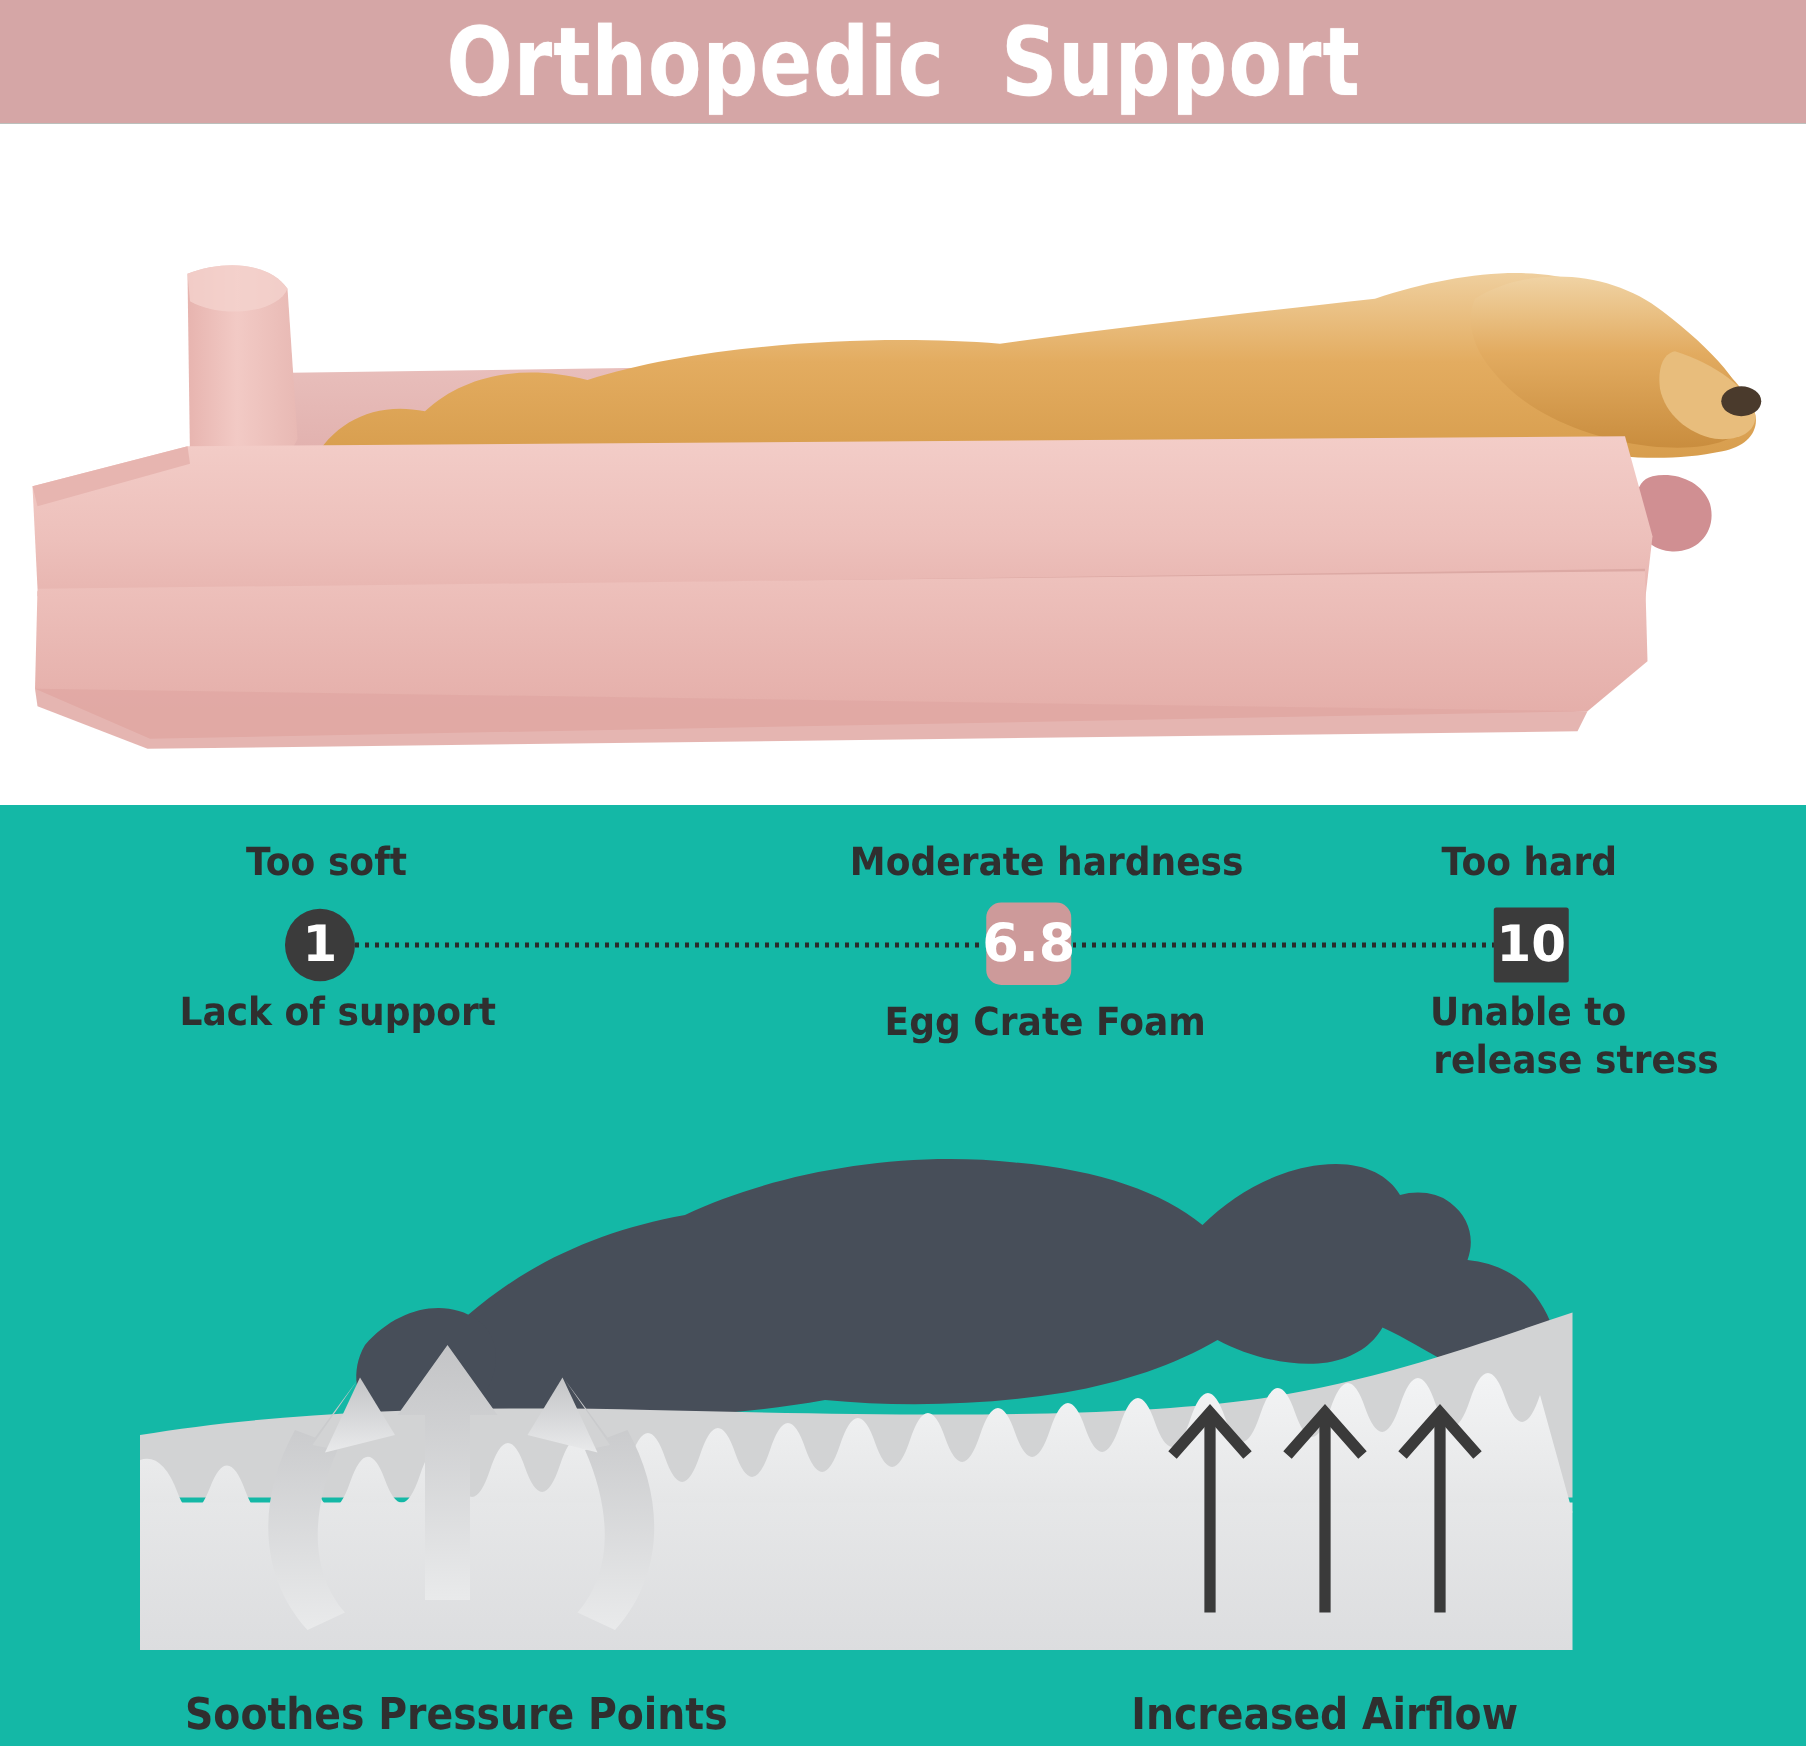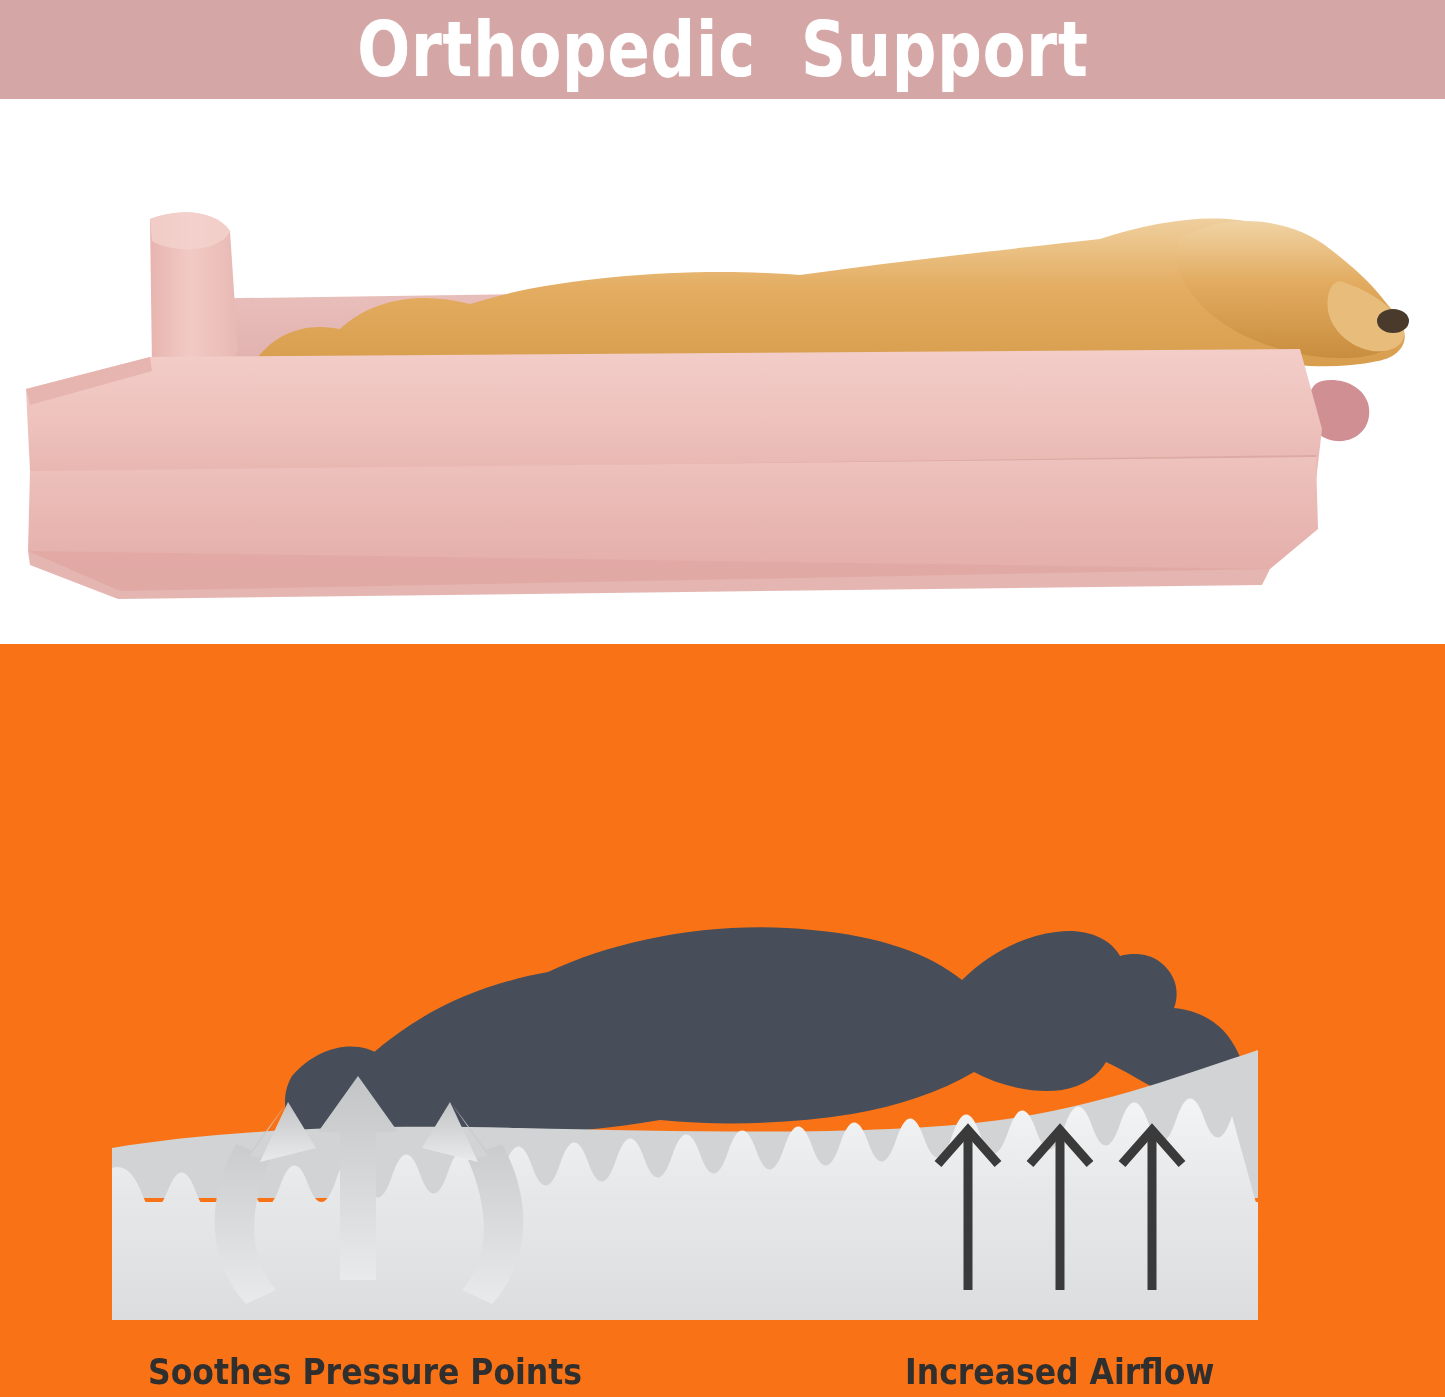--- a/index.html
+++ b/index.html
@@ -2,21 +2,21 @@
 <html><head>
 <meta charset="utf-8">
 <style>
   * { box-sizing: border-box; margin: 0; padding: 0; }
   html, body {
     width: 1445px; height: 1397px;
     background: #ffffff;
     font-family: "Liberation Sans", sans-serif;
     overflow: hidden;
   }
-  .page { position: relative; width: 1445px; height: 1397px; background:#f97316; }
+  .page { position: relative; width: 1445px; height: 1397px; background:#14b8a6; }
 
   
   .banner {
     position: absolute; left: 0; top: 0;
     width: 1445px; height: 99px;
     background: #d5a6a6;
     display: flex; align-items: center; justify-content: center;
   }
   .banner-title {
     color: #ffffff;
@@ -191,20 +191,38 @@
 
       <path d="M30 376 L 1316 358" stroke="#dca9a4" stroke-width="4" fill="none"></path>
 
       <path d="M30 372 L 1316 358 L 1318 430 L 1270 470 L 120 492 L 28 452 Z" fill="url(#bedBase)"></path>
       <path d="M28 452 L 1270 470 L 1262 486 L 118 500 L 30 466 Z" fill="#e0a8a3" opacity="0.85"></path>
 
       <path d="M26 290 L 150 258 L 152 272 L 30 306 Z" fill="#e7b5b0"></path>
     </svg>
   </div>
 
+  <div class="scale">
+
+    <div class="dots" style="left:284px; width:504px;"></div>
+    <div class="dots" style="left:858px; width:338px;"></div>
+
+    <div class="sc-label sc-top" style="left:192px; top:22px;">Too soft</div>
+    <div class="badge badge-circle">1</div>
+    <div class="sc-label sc-bot" style="left:134px; top:142px;">Lack of support</div>
+
+    <div class="sc-label sc-top" style="left:668px; top:22px;">Moderate hardness</div>
+    <div class="badge badge-round">6.8</div>
+    <div class="sc-label sc-bot" style="left:698px; top:150px;">Egg Crate Foam</div>
+
+    <div class="sc-label sc-top" style="left:1148px; top:22px;">Too hard</div>
+    <div class="badge badge-square">10</div>
+    <div class="sc-label sc-bot" style="left:1138px; top:142px;">Unable to</div>
+    <div class="sc-label sc-bot" style="left:1138px; top:180px;">release stress</div>
+  </div>
 
   <div class="diagram">
     <svg width="1445" height="465" viewBox="0 0 1445 465">
       <defs>
         <linearGradient id="foamBase" x1="0" y1="0" x2="0" y2="1">
           <stop offset="0%" stop-color="#e6e7e8"></stop>
           <stop offset="100%" stop-color="#dcdddf"></stop>
         </linearGradient>
         <linearGradient id="peakG" x1="0" y1="0" x2="0" y2="1">
           <stop offset="0%" stop-color="#f3f4f5"></stop>

